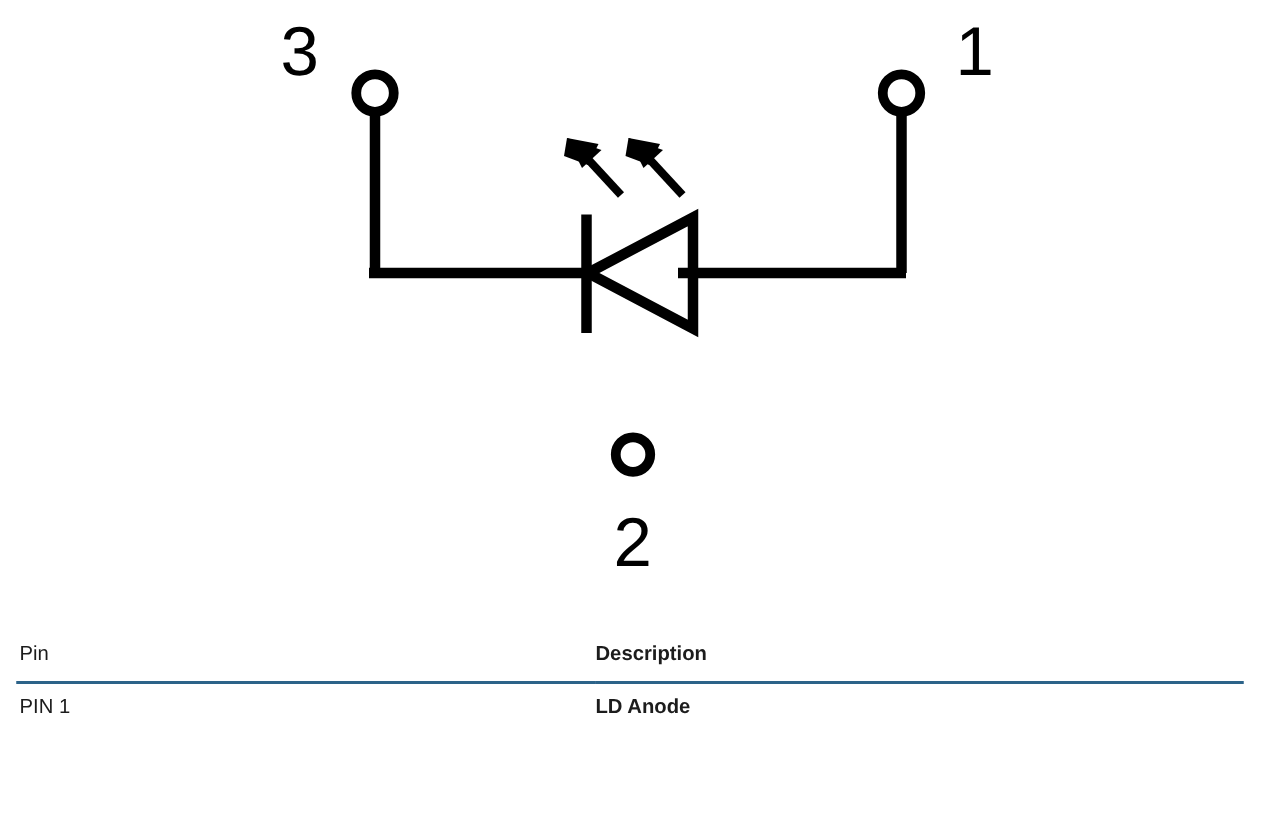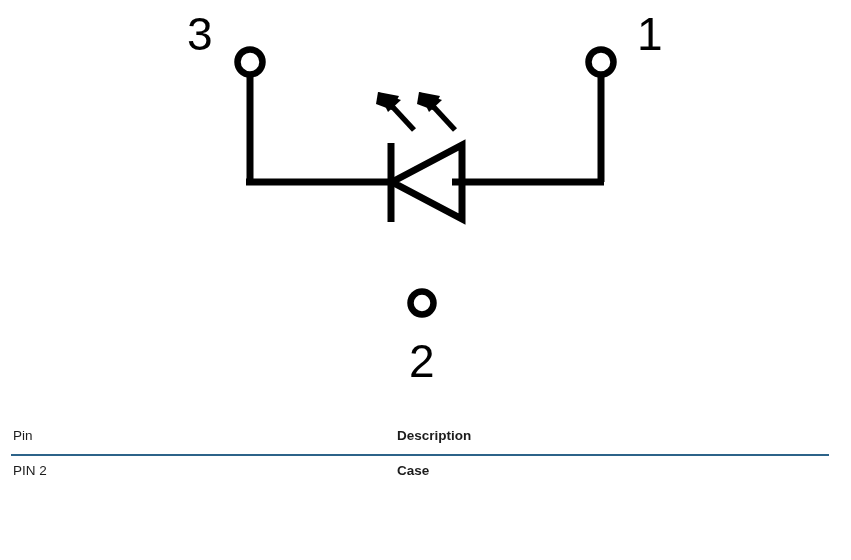--- a/index.html
+++ b/index.html
@@ -133,20 +133,20 @@
         <span class="cell-inner">Pin</span>
       </th>
       <th class="col-desc desc-cell">
         <span class="cell-inner">Description</span>
       </th>
     </tr>
   </thead>
   <tbody>
     <tr>
       <td class="col-pin">
-        <span class="cell-inner">PIN 2</span>
+        <span class="cell-inner">PIN 1</span>
       </td>
       <td class="col-desc desc-cell">
-        <span class="cell-inner">Case</span>
+        <span class="cell-inner">LD Anode</span>
       </td>
     </tr>
   </tbody>
 </table>
 
 </body></html>

